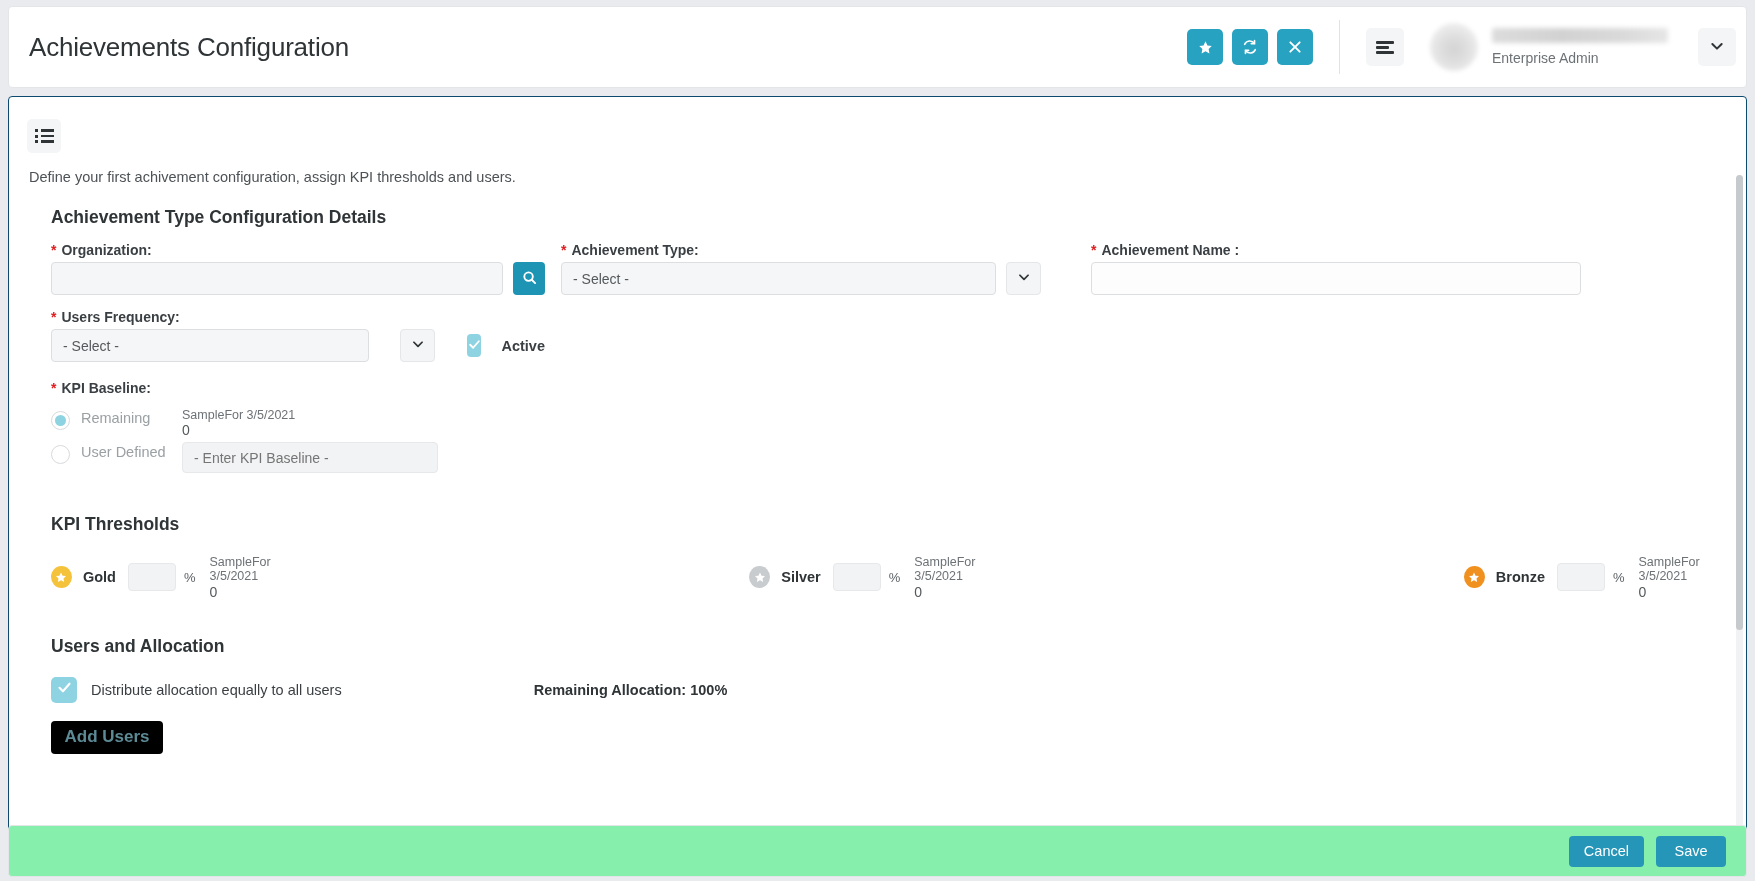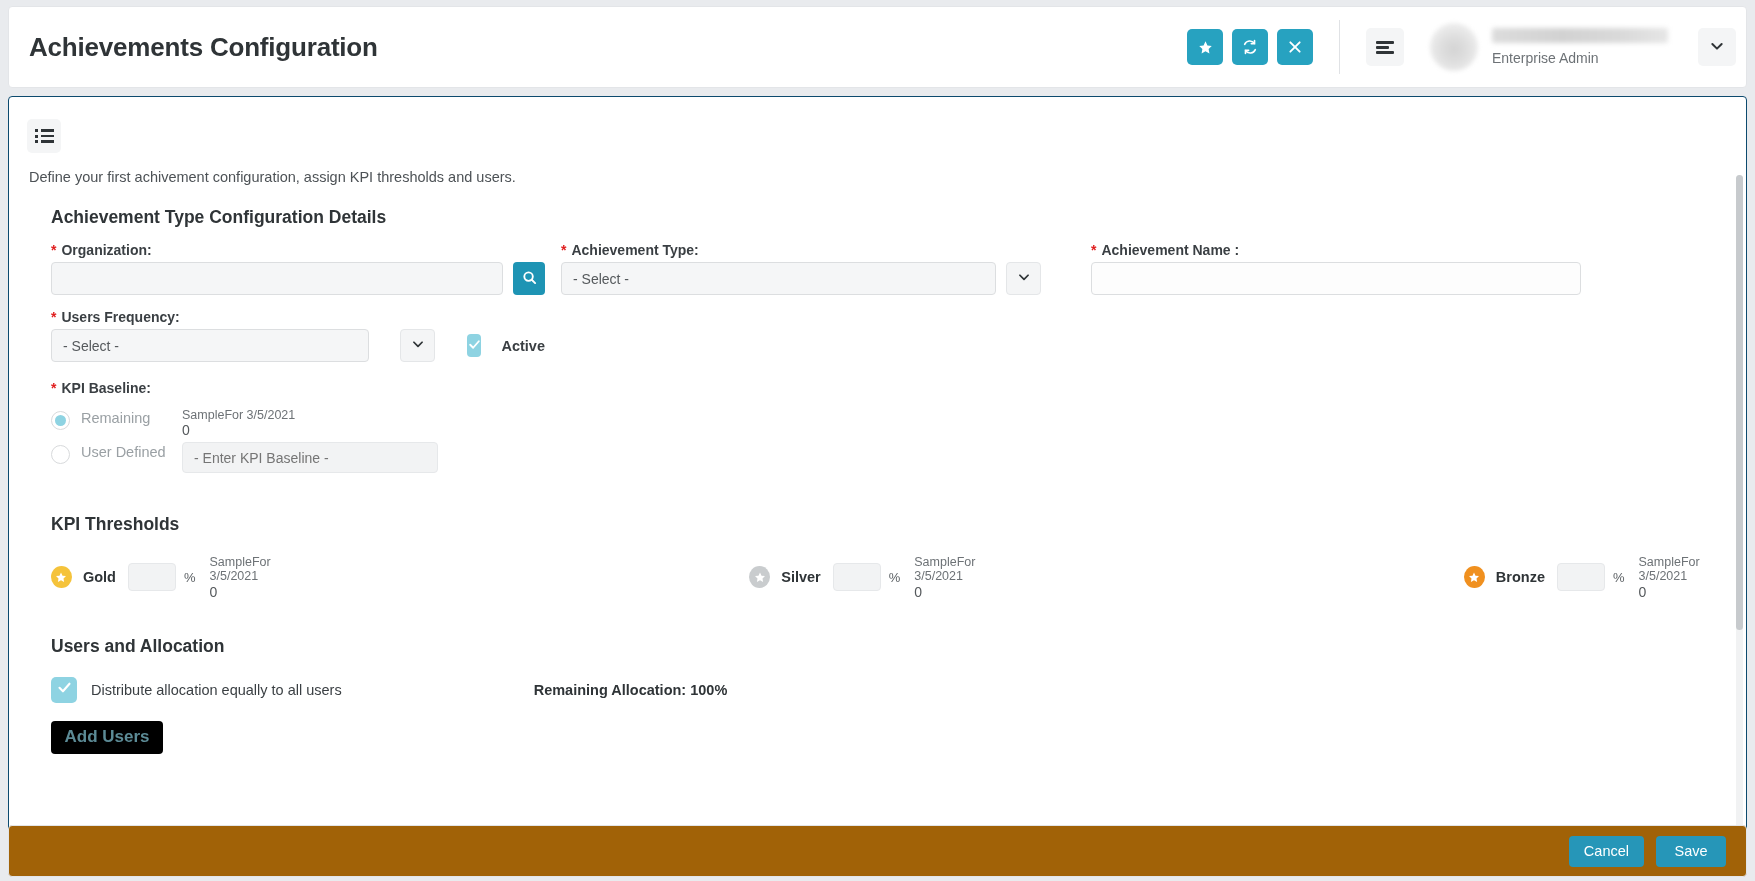--- a/index.html
+++ b/index.html
@@ -12,21 +12,21 @@
     overflow:hidden;
   }
 
   
   .header {
     position:absolute; left:8px; top:6px; right:8px; height:82px;
     background:#fff; border:1px solid #e3e5e8; border-radius:4px;
     display:flex; align-items:center;
   }
   .page-title {
-    font-size:26px; font-weight:bold; color:#2f3437;
+    font-size:26px; font-weight:normal; color:#2f3437;
     margin-left:20px; letter-spacing:-0.2px;
   }
   .header-spacer { flex:1; }
   .hdr-actions { display:flex; align-items:center; gap:9px; }
   .tbtn {
     width:36px; height:36px; border-radius:5px;
     background:#27a2c0; border:none; cursor:pointer;
     display:flex; align-items:center; justify-content:center;
     color:#fff;
   }
@@ -175,21 +175,21 @@
     background:#f1f2f3; border-radius:4px;
   }
   .scroll-thumb {
     position:absolute; right:3px; top:78px; width:7px; height:455px;
     background:#c7cacd; border-radius:4px; cursor:pointer;
   }
 
   
   .footer {
     position:absolute; left:8px; right:8px; bottom:4px; height:52px;
-    background:#a16207; border:1px solid #e3e5e8; border-radius:4px;
+    background:#86efac; border:1px solid #e3e5e8; border-radius:4px;
     display:flex; align-items:center; justify-content:flex-end; gap:12px;
     padding-right:20px;
   }
   .btn {
     height:31px; min-width:70px; border:none; border-radius:4px;
     background:#2696b8; color:#fff; font-size:14.5px; cursor:pointer;
     padding:0 15px; font-family:"Liberation Sans", sans-serif;
   }
 </style>
 </head>

